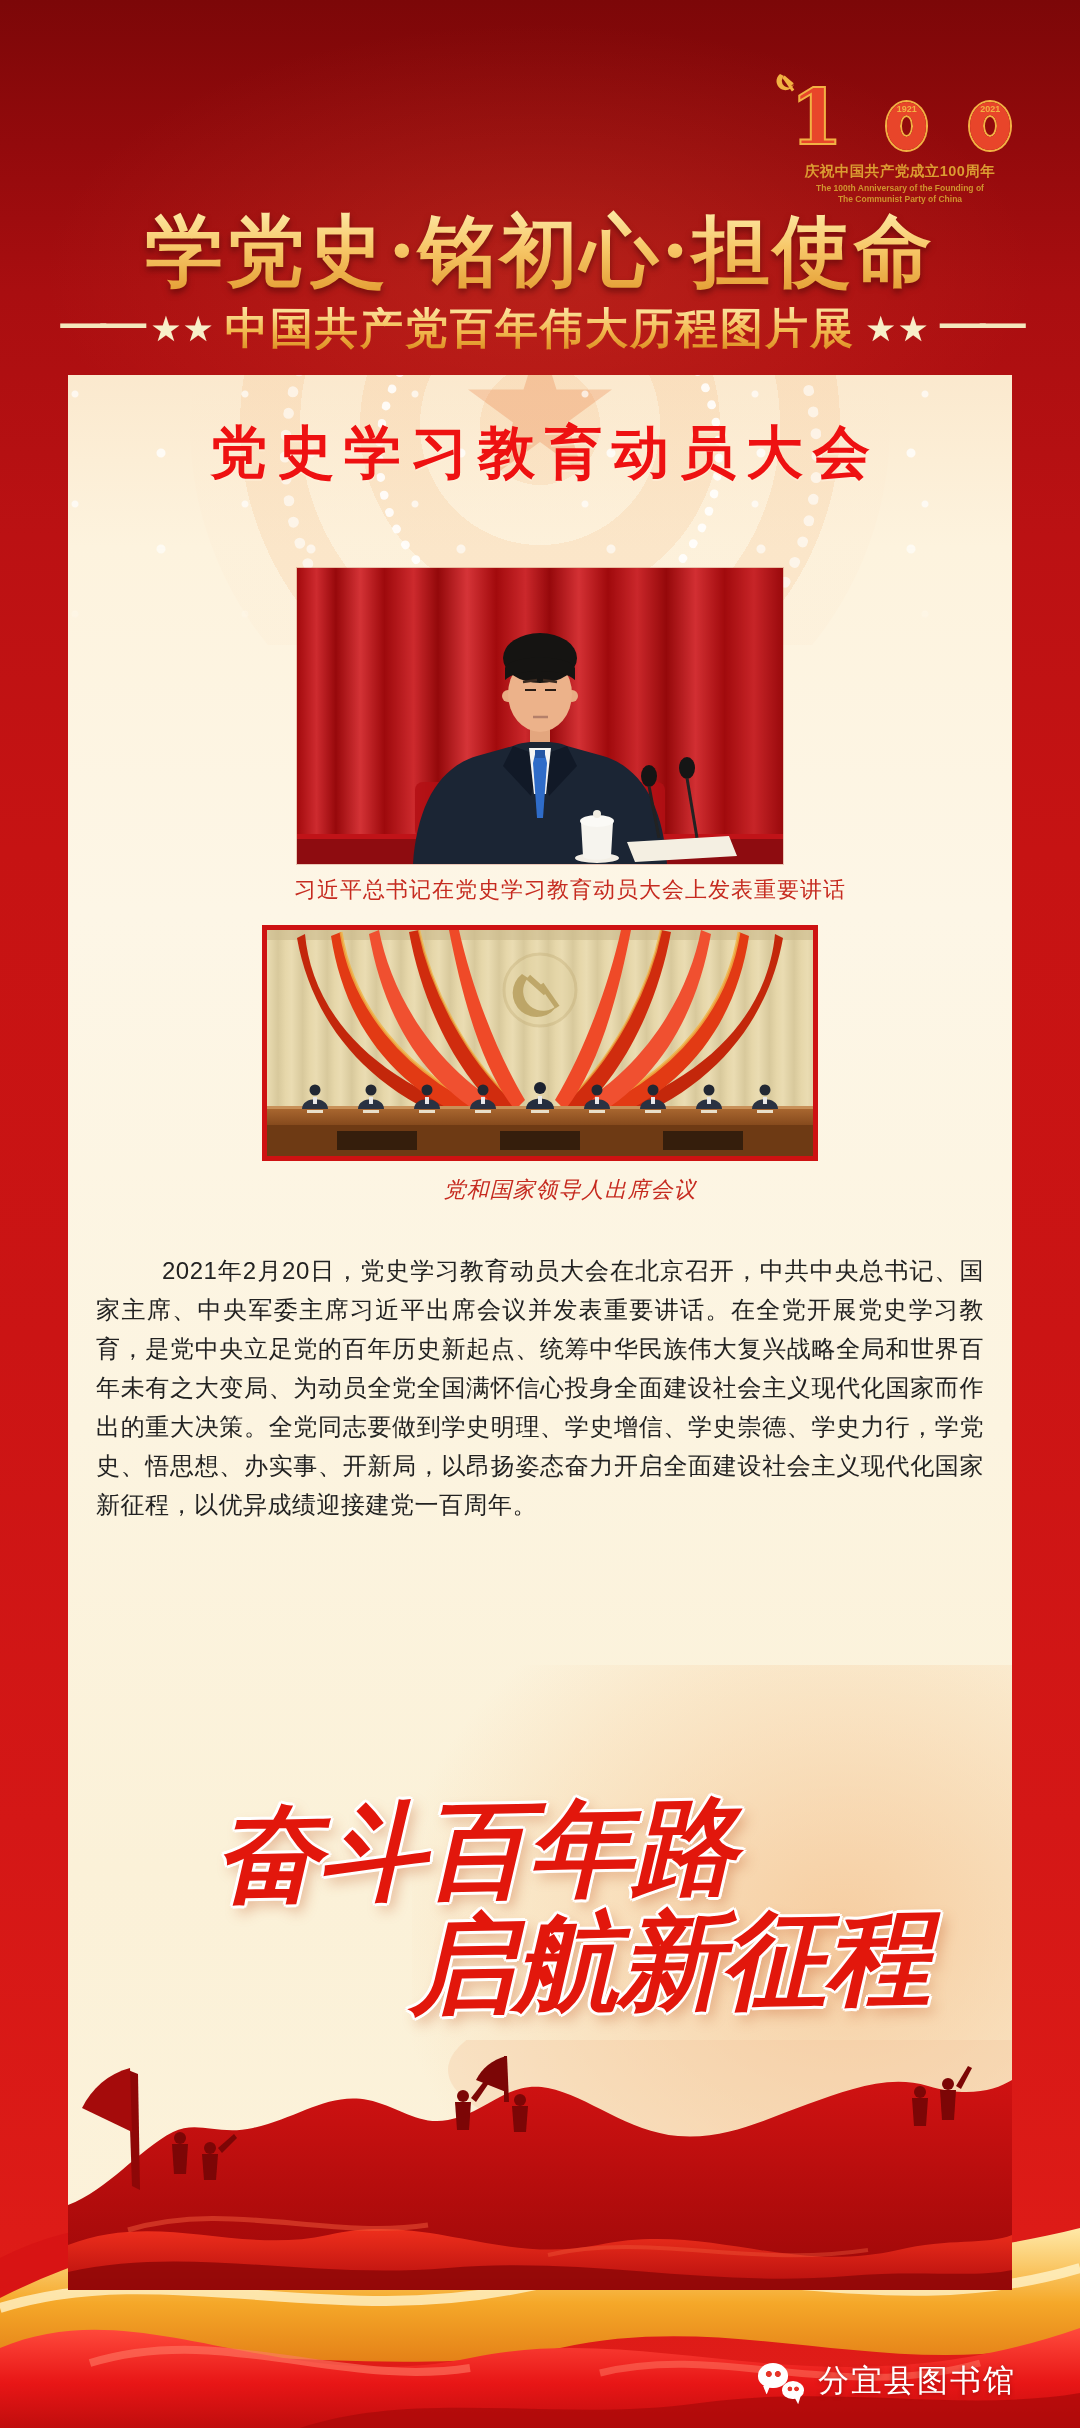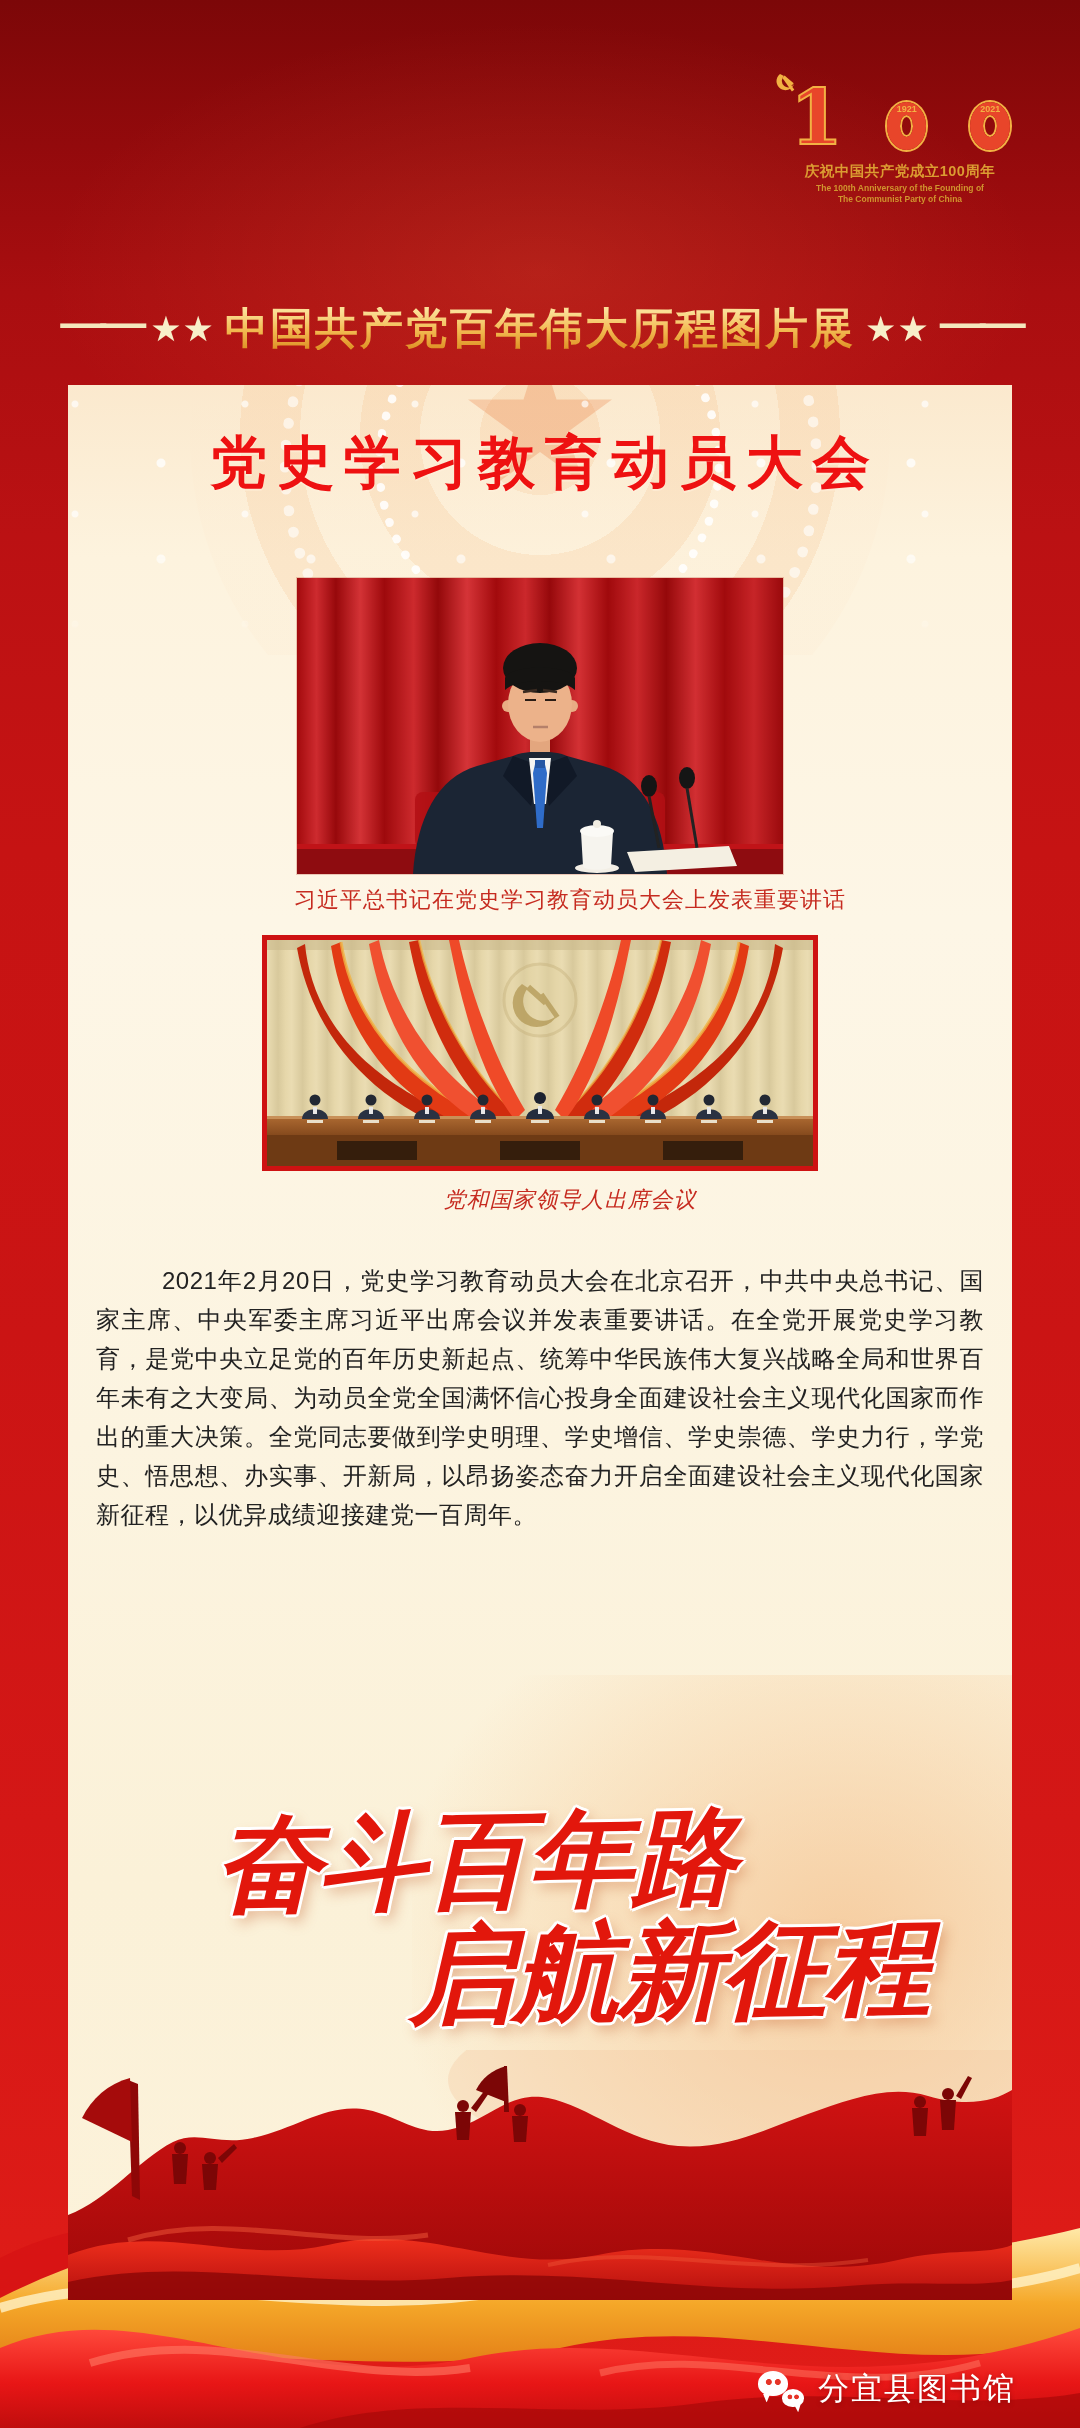--- a/index.html
+++ b/index.html
@@ -24,21 +24,21 @@
     background:linear-gradient(180deg,#fdeaa7 8%,#f7c768 46%,#e1982c 95%);
     -webkit-background-clip:text;background-clip:text;color:transparent;
     filter:drop-shadow(0 4px 3px rgba(70,5,5,.55));}
   .subtitle{position:absolute;top:305px;left:0;width:100%;display:flex;justify-content:center;align-items:center;gap:10px;z-index:3;}
   .sub-dash{color:#f4e7bd;font-size:46px;font-weight:bold;letter-spacing:-6px;line-height:1;transform:translateY(-6px);}
   .sub-stars{color:#f8efc9;font-size:35px;letter-spacing:1px;line-height:1;}
   .sub-text{font-size:43px;font-weight:bold;letter-spacing:2px;line-height:1;
     background:linear-gradient(180deg,#fbdf96 10%,#f2b950 55%,#e09428 95%);
     -webkit-background-clip:text;background-clip:text;color:transparent;}
   
-  .card{position:absolute;left:68px;top:385px;width:944px;height:1915px;overflow:hidden;
+  .card{position:absolute;left:68px;top:375px;width:944px;height:1915px;overflow:hidden;
     background:linear-gradient(180deg,#fbe9ce 0%,#fdf3de 9%,#fdf6e6 28%,#fcf4e0 55%,#fbf1d8 78%,#fcf2da 100%);}
   .card-pattern{position:absolute;left:0;top:0;width:100%;height:270px;overflow:hidden;}
   .sunburst{position:absolute;left:122px;top:-300px;width:700px;height:700px;border-radius:50%;opacity:.5;
     background:repeating-radial-gradient(circle,rgba(246,196,146,.55) 0 60px,rgba(252,233,207,.45) 60px 120px);}
   .dot-ring1{position:absolute;left:307px;top:-95px;width:330px;height:330px;border-radius:50%;
     border:9px dotted rgba(255,255,255,.85);}
   .dot-ring2{position:absolute;left:212px;top:-190px;width:520px;height:520px;border-radius:50%;
     border:11px dotted rgba(255,255,255,.6);}
   .dots-scatter{position:absolute;inset:0;opacity:.85;
     background-image:radial-gradient(circle,rgba(255,255,255,.9) 4px,transparent 5px),
@@ -63,21 +63,21 @@
   .wash{position:absolute;right:0;top:1290px;width:600px;height:640px;z-index:1;
     background:radial-gradient(ellipse at 72% 42%,rgba(242,176,116,.55),rgba(246,202,152,.28) 52%,transparent 74%);}
   .slogan{position:absolute;z-index:5;font-family:"DejaVu Serif","Liberation Serif",serif;font-weight:bold;font-style:italic;
     font-size:106px;letter-spacing:-2px;color:#e2170c;transform:rotate(-1deg);white-space:nowrap;
     text-shadow:3px 0 0 #fff,-3px 0 0 #fff,0 3px 0 #fff,0 -3px 0 #fff,2px 2px 0 #fff,-2px -2px 0 #fff,2px -2px 0 #fff,-2px 2px 0 #fff,5px 7px 14px rgba(190,80,30,.4);}
   .slogan1{left:147px;top:1405px;}
   .slogan2{left:341px;top:1516px;}
   .bottom-art{position:absolute;left:0;bottom:0;width:944px;height:250px;z-index:3;}
   
   .silk{position:absolute;left:0;bottom:0;width:1080px;height:240px;z-index:2;}
-  .watermark{position:absolute;right:64px;bottom:18px;display:flex;align-items:center;gap:12px;z-index:6;justify-content:flex-end;}
+  .watermark{position:absolute;right:64px;bottom:26px;display:flex;align-items:center;gap:12px;z-index:6;justify-content:flex-end;}
   .wm-text{font-size:31px;color:#fff;letter-spacing:2px;text-shadow:0 1px 4px rgba(110,0,0,.5);}
   .wc{position:relative;width:48px;height:40px;}
   .wc .b1{position:absolute;left:0;top:2px;width:30px;height:25px;border-radius:50% 50% 47% 47%;
     background:radial-gradient(circle at 36% 44%,#e63428 2.6px,transparent 3.4px),
                radial-gradient(circle at 66% 44%,#e63428 2.6px,transparent 3.4px),#fff;}
   .wc .b1::after{content:"";position:absolute;left:5px;bottom:-6px;width:10px;height:9px;background:#fff;
     clip-path:polygon(10% 0,90% 0,25% 100%);transform:rotate(-14deg);}
   .wc .b2{position:absolute;right:2px;bottom:2px;width:22px;height:18px;border-radius:50% 50% 47% 47%;
     background:radial-gradient(circle at 36% 44%,#e63428 2px,transparent 2.7px),
                radial-gradient(circle at 66% 44%,#e63428 2px,transparent 2.7px),#fff;}
@@ -107,20 +107,21 @@
         <span class="yr">2021</span>
       </div>
     </div>
     <div class="logo-cn">庆祝中国共产党成立100周年</div>
     <div class="logo-en">
       <div>The 100th Anniversary of the Founding of</div>
       <div>The Communist Party of China</div>
     </div>
   </div>
 
+  <div class="main-title">学党史·铭初心·担使命</div>
   <div class="subtitle">
     <span class="sub-dash">——</span>
     <span class="sub-stars">★★</span>
     <span class="sub-text">中国共产党百年伟大历程图片展</span>
     <span class="sub-stars">★★</span>
     <span class="sub-dash">——</span>
   </div>
 
   <svg class="silk" viewBox="0 0 1080 240">
     <defs>

